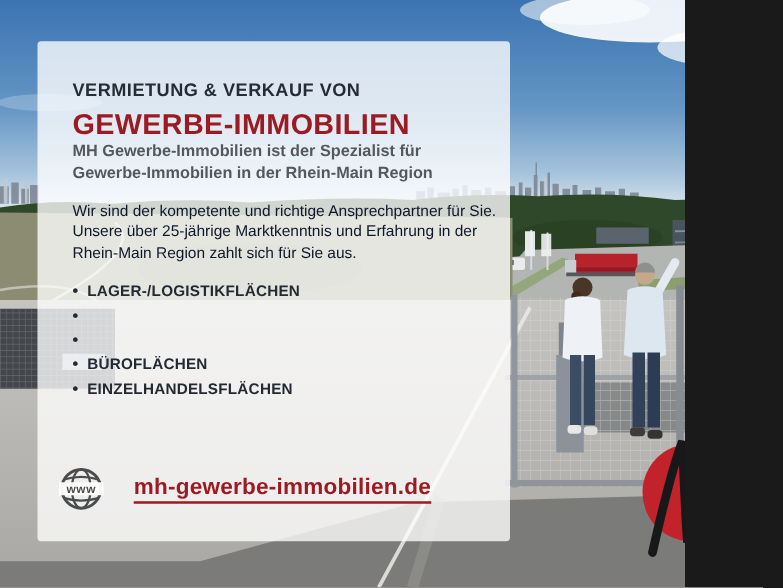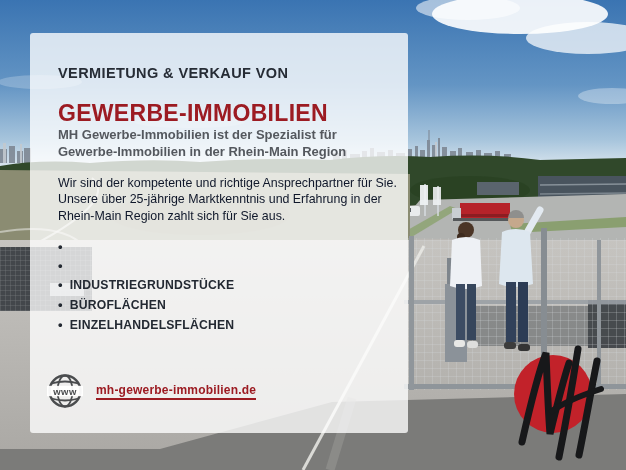--- a/index.html
+++ b/index.html
@@ -1,34 +1,34 @@
 <!DOCTYPE html>
 <html><head>
 <meta charset="utf-8">
 <style>
   * { margin:0; padding:0; box-sizing:border-box; }
   body { background:#1a1a1a; font-family:"Liberation Sans", sans-serif; }
   .stage {
-    position:relative; width:626px; height:470px; overflow:hidden;
+    position:relative; width:548px; height:470px; overflow:hidden;
     background:#bab8b4;
   }
   .bg { position:absolute; left:0; top:0; z-index:0; }
 
   
   .panel {
     position:absolute; left:30px; top:33px; width:378px; height:400px;
     background:rgba(255,255,255,0.78); border-radius:3px;
     padding:32px 20px 0 28px; z-index:2;
   }
   .kicker {
     font-size:14.5px; font-weight:bold; color:#262c35; letter-spacing:0.4px;
   }
   .title {
     font-size:23px; font-weight:bold; color:#9c1b22; letter-spacing:0.3px;
-    margin-top:19px;
+    margin-top:5px;
   }
   .subtitle {
     font-size:13px; font-weight:bold; color:#54585e;
     line-height:1.3; width:312px;
   }
   .para {
     margin-top:14px; font-size:12.4px; color:#0f172a; line-height:1.32;
     width:340px;
   }
   .bullets { margin-top:13px; list-style:none; }
@@ -36,21 +36,21 @@
     display:flex; align-items:baseline; font-size:12.2px; font-weight:bold;
     color:#232932; letter-spacing:0.2px; line-height:19px;
   }
   .bullet-item .dot { margin-right:7px; font-size:13px; }
   .website {
     position:absolute; left:17px; bottom:24px;
     display:flex; align-items:center;
   }
   .globe { width:36px; height:36px; flex:0 0 auto; }
   .url {
-    margin-left:13px; font-size:12px; font-weight:bold; color:#9c1b22;
+    margin-left:24px; font-size:18px; font-weight:bold; color:#9c1b22;
     text-decoration:none; border-bottom:2px solid #9c1b22;
     letter-spacing:0.2px; padding-bottom:1px;
   }
   .mh-logo { position:absolute; left:500px; top:338px; z-index:3; }
 </style>
 </head>
 <body>
 
 <div class="stage">
 
@@ -210,27 +210,27 @@
 
   <div class="panel">
     <div class="kicker">VERMIETUNG &amp; VERKAUF VON</div>
     <div class="title">GEWERBE-IMMOBILIEN</div>
     <div class="subtitle">MH Gewerbe-Immobilien ist der Spezialist für Gewerbe-Immobilien in der Rhein-Main Region</div>
     <div class="para">Wir sind der kompetente und richtige Ansprechpartner für Sie. Unsere über 25-jährige Marktkenntnis und Erfahrung in der Rhein-Main Region zahlt sich für Sie aus.</div>
 
     <ul class="bullets">
       <li class="bullet-item">
         <span class="dot">•</span>
-      </li>
-      <li class="bullet-item">
-        <span class="dot">•</span>
-      </li>
-      <li class="bullet-item">
-        <span class="dot">•</span>
-        <span>INDUSTRIEGRUNDSTÜCKE</span>
+        <span>LAGER-/LOGISTIKFLÄCHEN</span>
+      </li>
+      <li class="bullet-item">
+        <span class="dot">•</span>
+      </li>
+      <li class="bullet-item">
+        <span class="dot">•</span>
       </li>
       <li class="bullet-item">
         <span class="dot">•</span>
         <span>BÜROFLÄCHEN</span>
       </li>
       <li class="bullet-item">
         <span class="dot">•</span>
         <span>EINZELHANDELSFLÄCHEN</span>
       </li>
     </ul>

